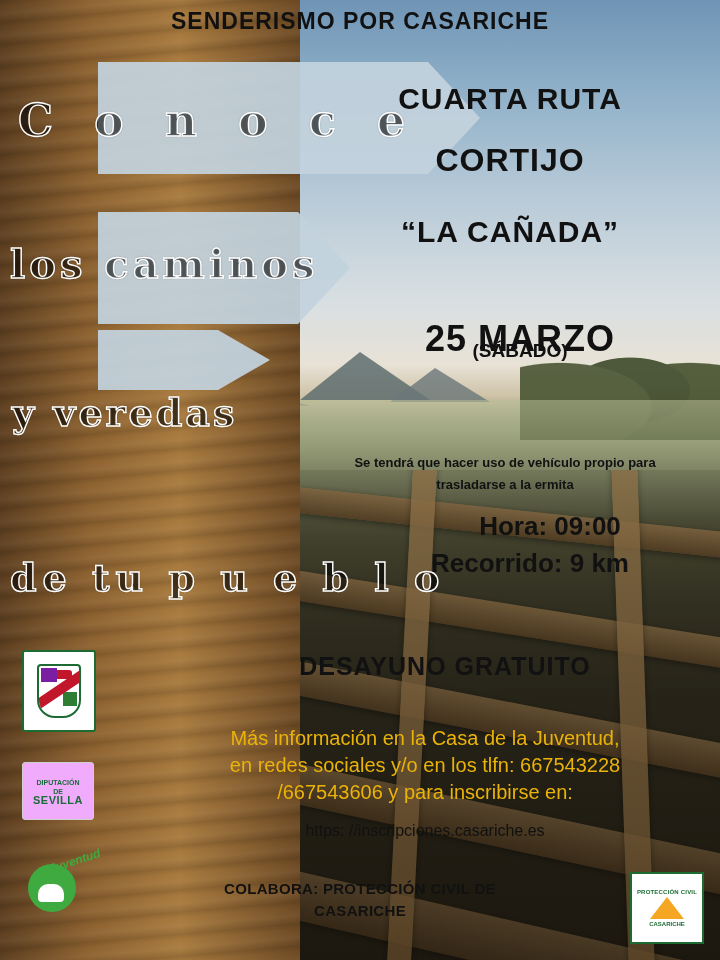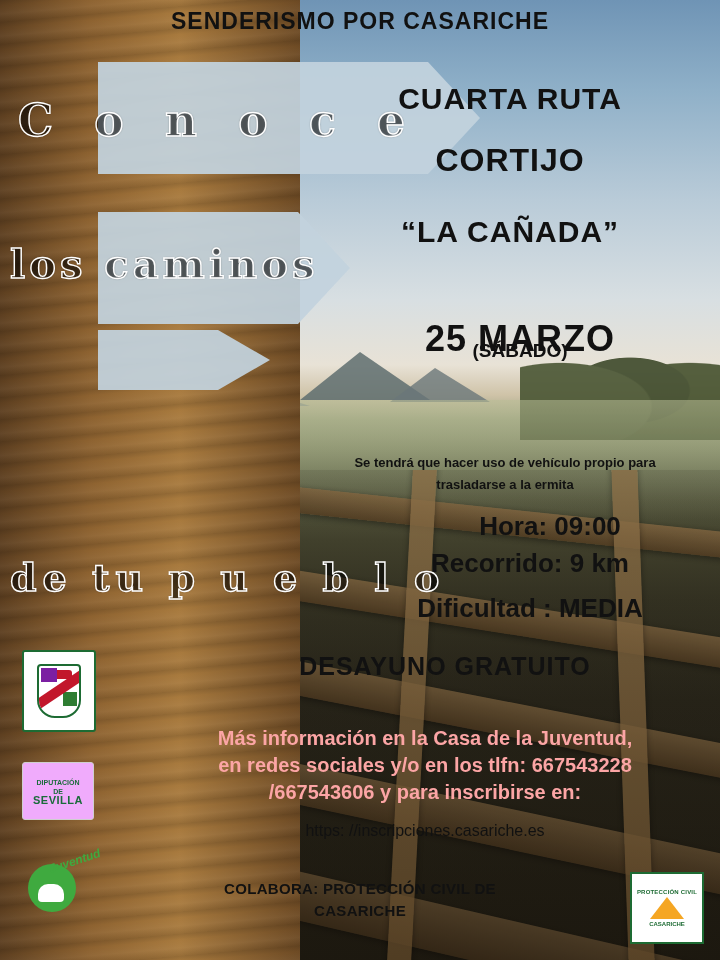--- a/index.html
+++ b/index.html
@@ -176,24 +176,24 @@
   #l-hora      { left: 380px; top: 500px; width: 340px; font-size: 26px; margin-top: 11px; }
   #l-recorrido { left: 340px; top: 548px; width: 380px; font-size: 26px; }
   #l-dificultad{ left: 340px; top: 593px; width: 380px; font-size: 26px; }
   #l-desayuno  { left: 170px; top: 652px; width: 550px; font-size: 25px; letter-spacing: 1px; }
 
   .info-block {
     position: absolute;
     left: 130px; top: 725px;
     width: 590px;
     text-align: center;
-    color: #fca5a5;
+    color: #eab308;
     font-size: 20px;
     line-height: 27px;
-    font-weight: 700;
+    font-weight: 400;
   }
   #l-web {
     position: absolute;
     left: 130px; top: 822px;
     width: 590px;
     text-align: center;
     color: #111;
     font-size: 16px;
   }
   .colabora {
@@ -335,34 +335,34 @@
   </div>
 
   <div class="wood-big"></div>
 
   <div class="arrow" style="left:98px; top:62px; width:330px; height:112px; --half:56px;"></div>
   <div class="arrow" style="left:98px; top:212px; width:200px; height:112px; --half:56px;"></div>
   <div class="arrow" style="left:98px; top:330px; width:120px; height:60px; --half:30px;"></div>
 
   <div class="outline-text" id="t-conoce">C o n o c e</div>
   <div class="outline-text" id="t-caminos">los  caminos</div>
+  <div class="outline-text" id="t-veredas">y  veredas</div>
   <div class="outline-text" id="t-pueblo">de  tu  p u e b l o</div>
 
   <div class="hdr">SENDERISMO POR  CASARICHE</div>
 
   <div class="r-line" id="l-cuarta">CUARTA RUTA</div>
   <div class="r-line" id="l-cortijo">CORTIJO</div>
   <div class="r-line" id="l-canada">“LA   CAÑADA”</div>
   <div class="r-line" id="l-fecha">25 MARZO</div>
   <div class="r-line" id="l-dia">(SÁBADO)</div>
   <div class="r-line" id="l-aviso1">Se  tendrá  que hacer  uso de vehículo propio para</div>
   <div class="r-line" id="l-aviso2">trasladarse  a la  ermita</div>
   <div class="r-line" id="l-hora">Hora: 09:00</div>
   <div class="r-line" id="l-recorrido">Recorrido: 9  km</div>
-  <div class="r-line" id="l-dificultad">Dificultad : MEDIA</div>
   <div class="r-line" id="l-desayuno">DESAYUNO   GRATUITO</div>
 
   <div class="info-block">
     <div>Más  información   en la Casa de  la Juventud,</div>
     <div>en redes sociales  y/o  en  los  tlfn: 667543228</div>
     <div>/667543606 y para  inscribirse en:</div>
   </div>
   <div id="l-web">https: //inscripciones.casariche.es</div>
 
   <div class="colabora">

